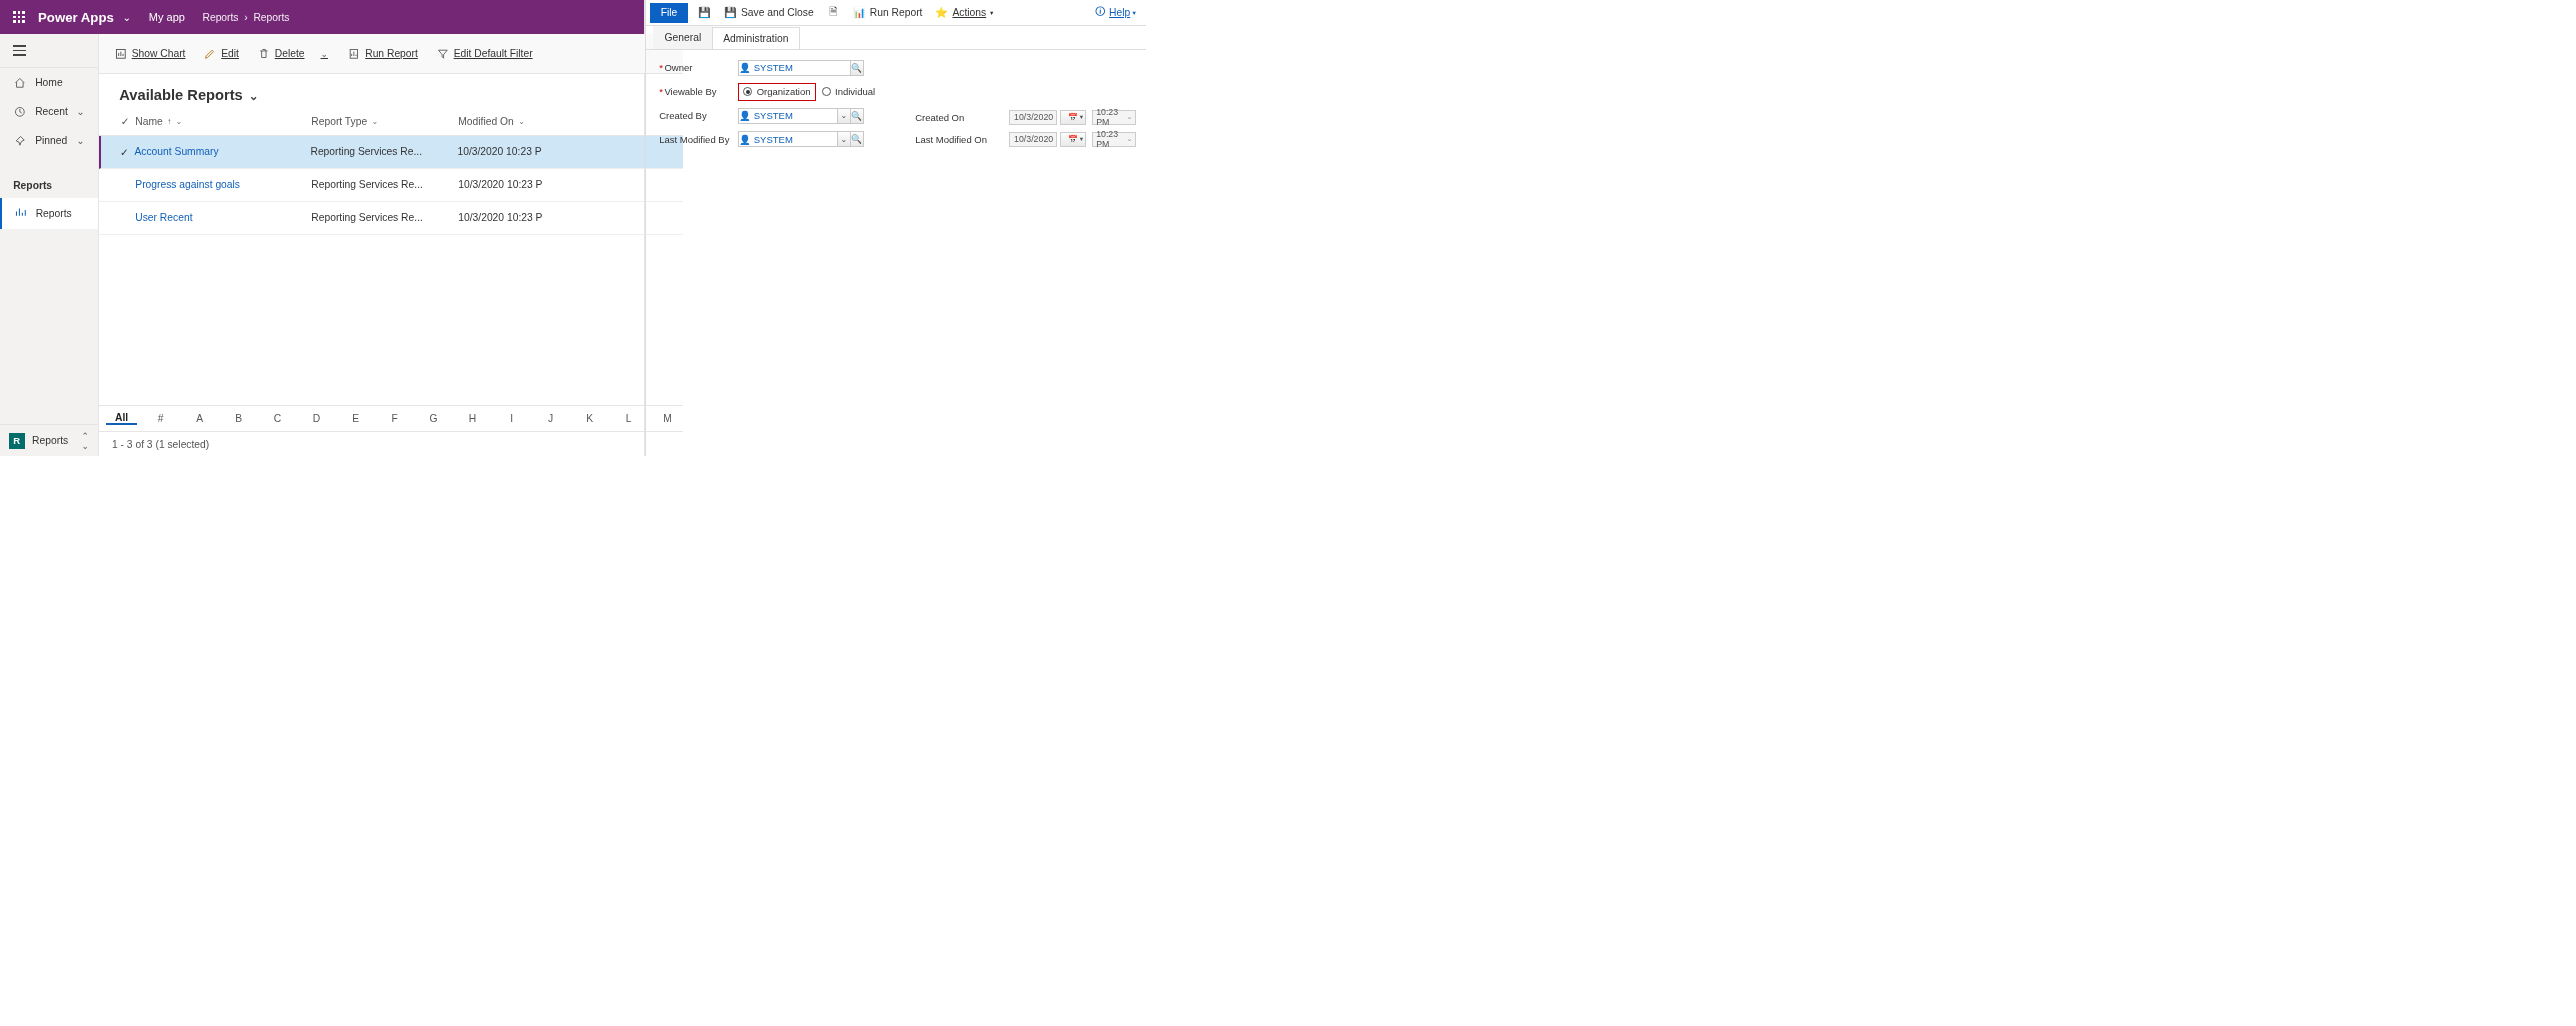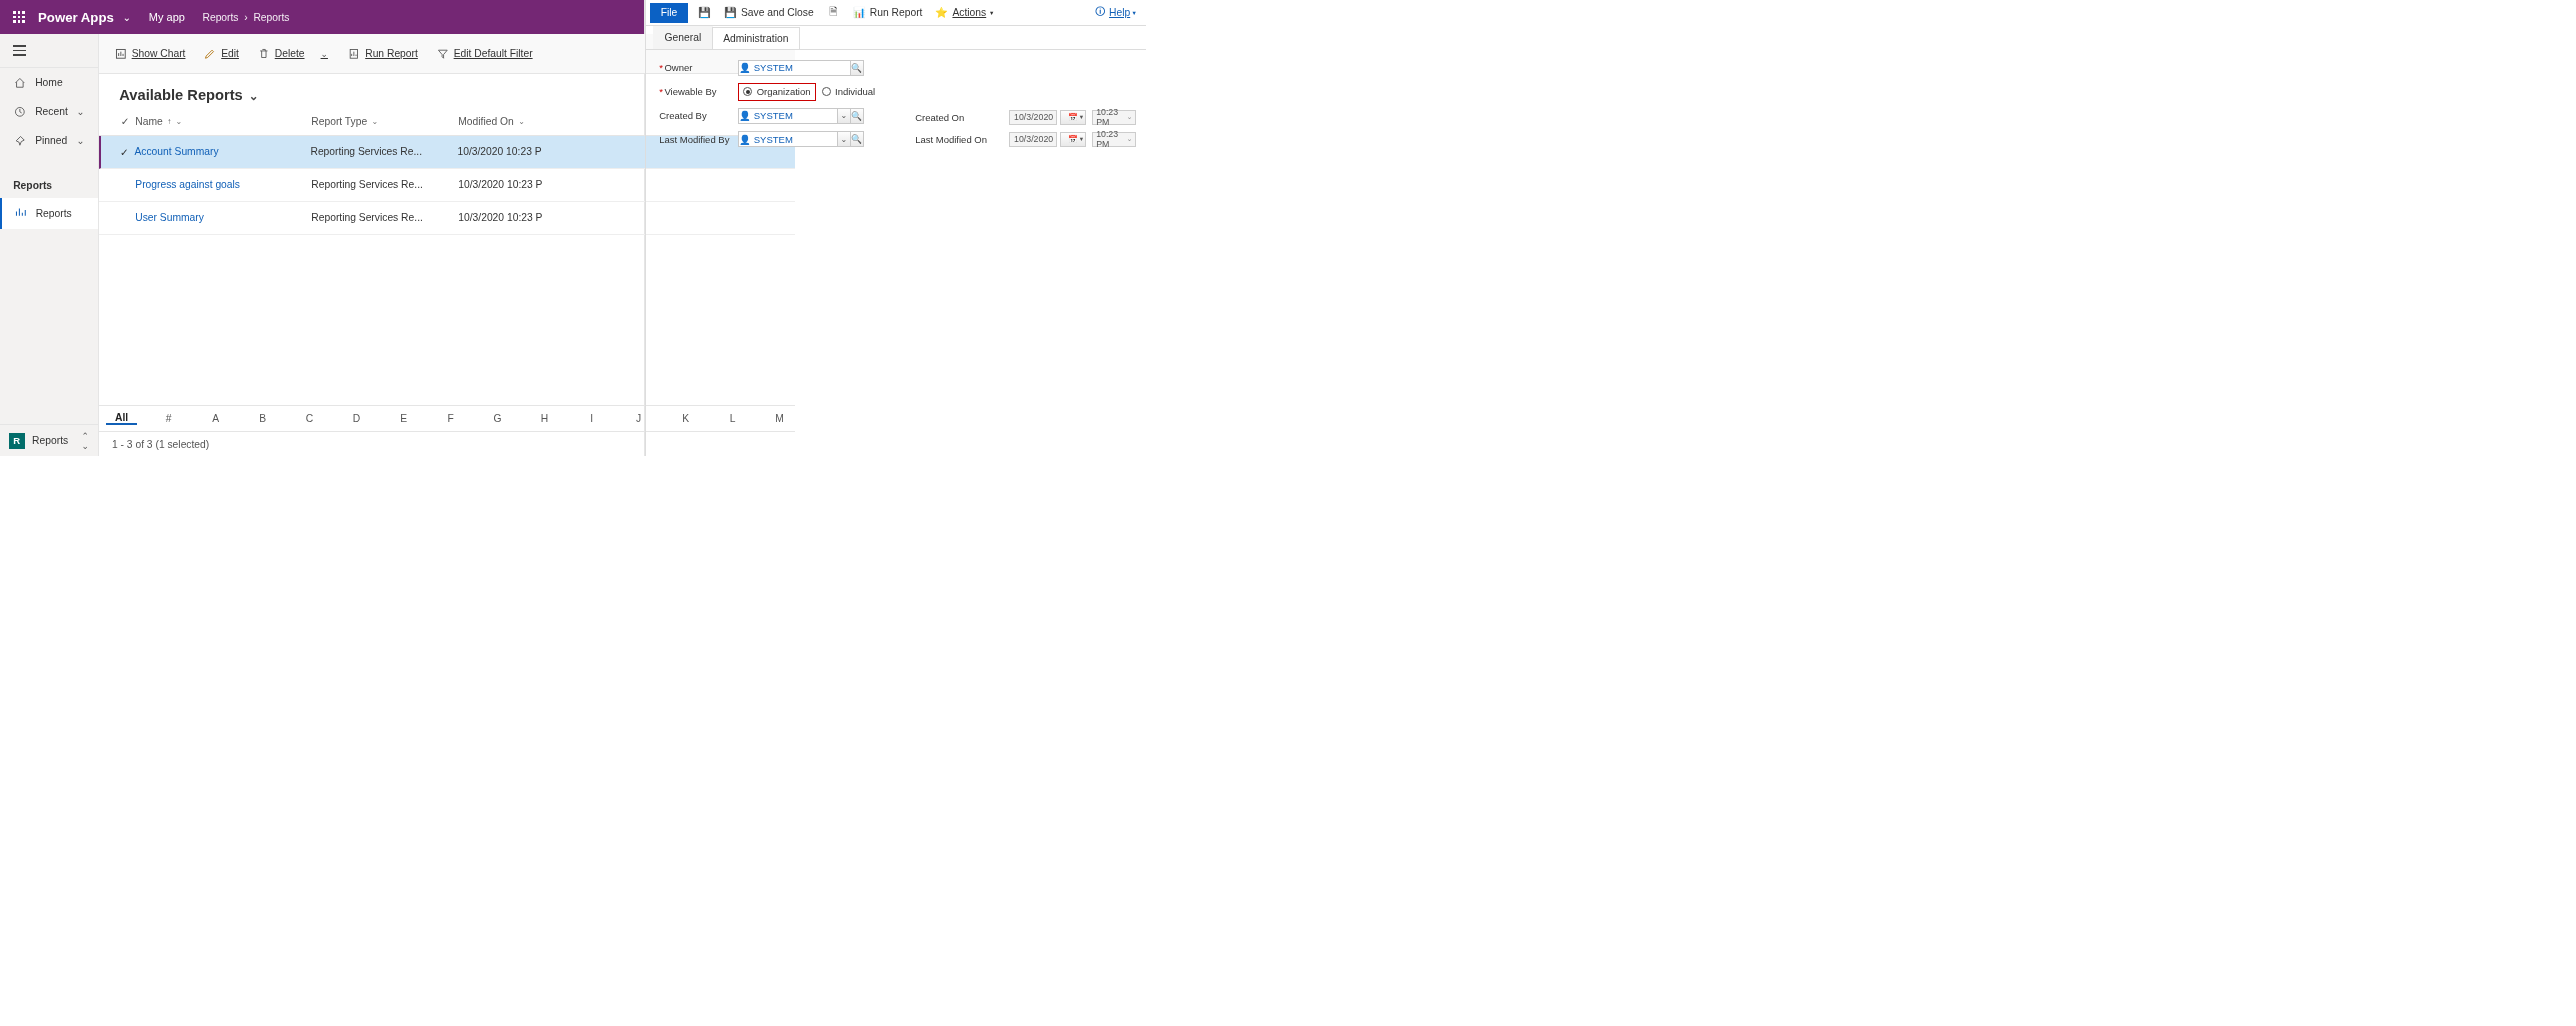--- a/index.html
+++ b/index.html
@@ -48,21 +48,21 @@
 .grid { flex: 1; display: flex; flex-direction: column; min-height: 0; }
 .grid-head { display: flex; align-items: center; height: 28px; border-bottom: 0.7px solid #e5e5e5; padding-left: 16px; color: #555; }
 .col-check { width: 20.5px; display: flex; justify-content: center; }
 .col-name { width: 176px; display: flex; align-items: center; gap: 4.4px; }
 .col-type { width: 147px; display: flex; align-items: center; gap: 4.4px; }
 .col-mod  { flex: 1; display: flex; align-items: center; gap: 4.4px; }
 .hdr-chev { font-size: 8px; color: #777; }
 .grid-row { display: flex; align-items: center; height: 33px; border-bottom: 0.7px solid #eee; padding-left: 16px; cursor: pointer; }
 .grid-row.sel { background: #cfe6f7; border-left: 2.9px solid #742774; padding-left: 13.2px; }
 .grid-row .col-name { color: #1160b7; }
-.alpha { display: flex; gap: 16px; border-top: 0.7px solid #e5e5e5; height: 26.4px; align-items: center; padding-left: 7.3px; }
+.alpha { display: flex; gap: 8px; border-top: 0.7px solid #e5e5e5; height: 26.4px; align-items: center; padding-left: 7.3px; }
 .alpha span { width: 31px; text-align: center; color: #555; cursor: pointer; }
 .alpha span.active { color: #222; border-bottom: 2.2px solid #1160b7; font-weight: 600; }
 .status-bar { height: 25px; border-top: 0.7px solid #e5e5e5; display: flex; align-items: center; padding: 0 13.2px; color: #555; }
 
 
 .app-right { flex: 1; display: flex; flex-direction: column; border-left: 1.5px solid #ddd; min-width: 0; }
 .re-toolbar { height: 26.4px; display: flex; align-items: center; gap: 7.3px; padding: 0 4.4px; border-bottom: 0.7px solid #dcdcdc; }
 .file-tab { background: #0b61c4; color: #fff; padding: 4.4px 10.3px; font-size: 10.3px; }
 .tb-icon { width: 13.2px; height: 13.2px; display: inline-flex; align-items: center; justify-content: center; }
 .re-tbtn { display: flex; align-items: center; gap: 3.7px; padding: 2.2px 2.9px; cursor: pointer; white-space: nowrap; }
@@ -255,21 +255,21 @@
           <div class="col-mod">10/3/2020 10:23 P</div>
         </div>
         <div class="grid-row">
           <div class="col-check"></div>
           <div class="col-name">Progress against goals</div>
           <div class="col-type">Reporting Services Re...</div>
           <div class="col-mod">10/3/2020 10:23 P</div>
         </div>
         <div class="grid-row">
           <div class="col-check"></div>
-          <div class="col-name">User Summary</div>
+          <div class="col-name">User Recent</div>
           <div class="col-type">Reporting Services Re...</div>
           <div class="col-mod">10/3/2020 10:23 P</div>
         </div>
 
         <div style="flex:1"></div>
         <div class="alpha">
           <span class="active">All</span>
           <span>#</span>
           <span>A</span>
           <span>B</span>

